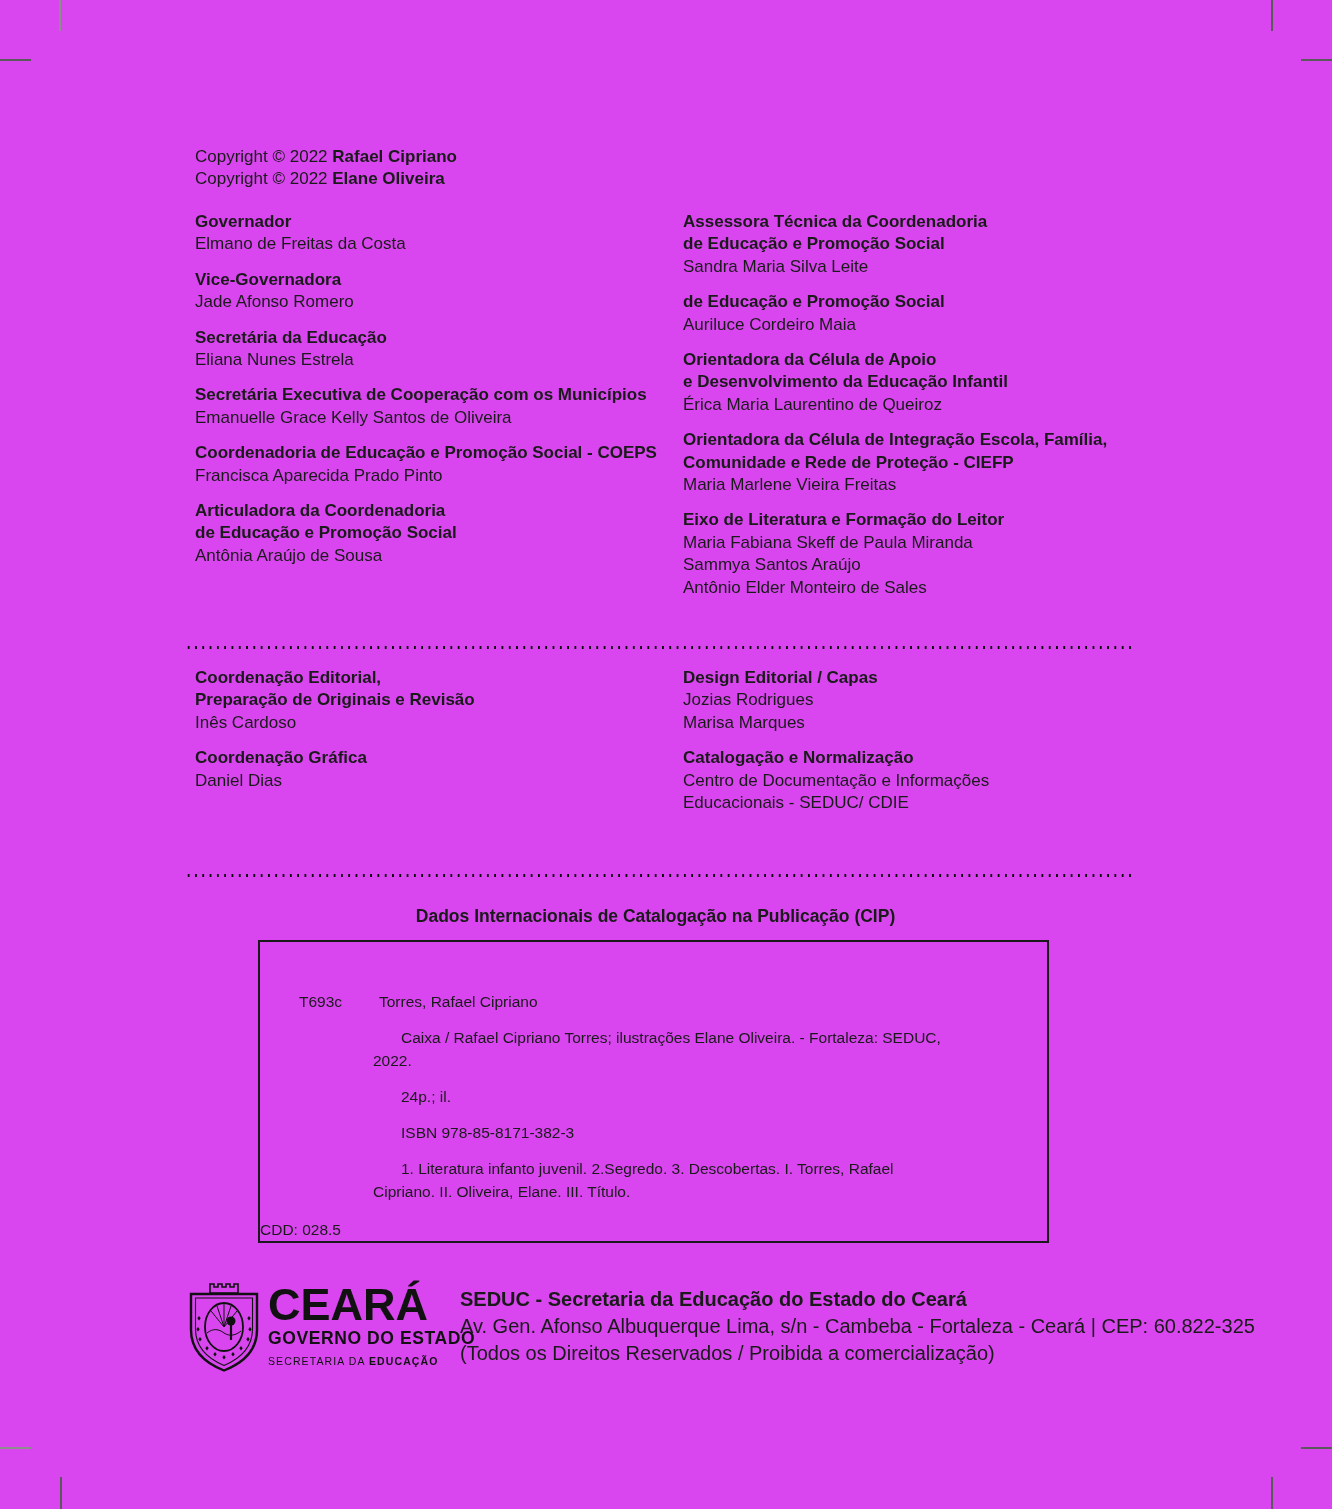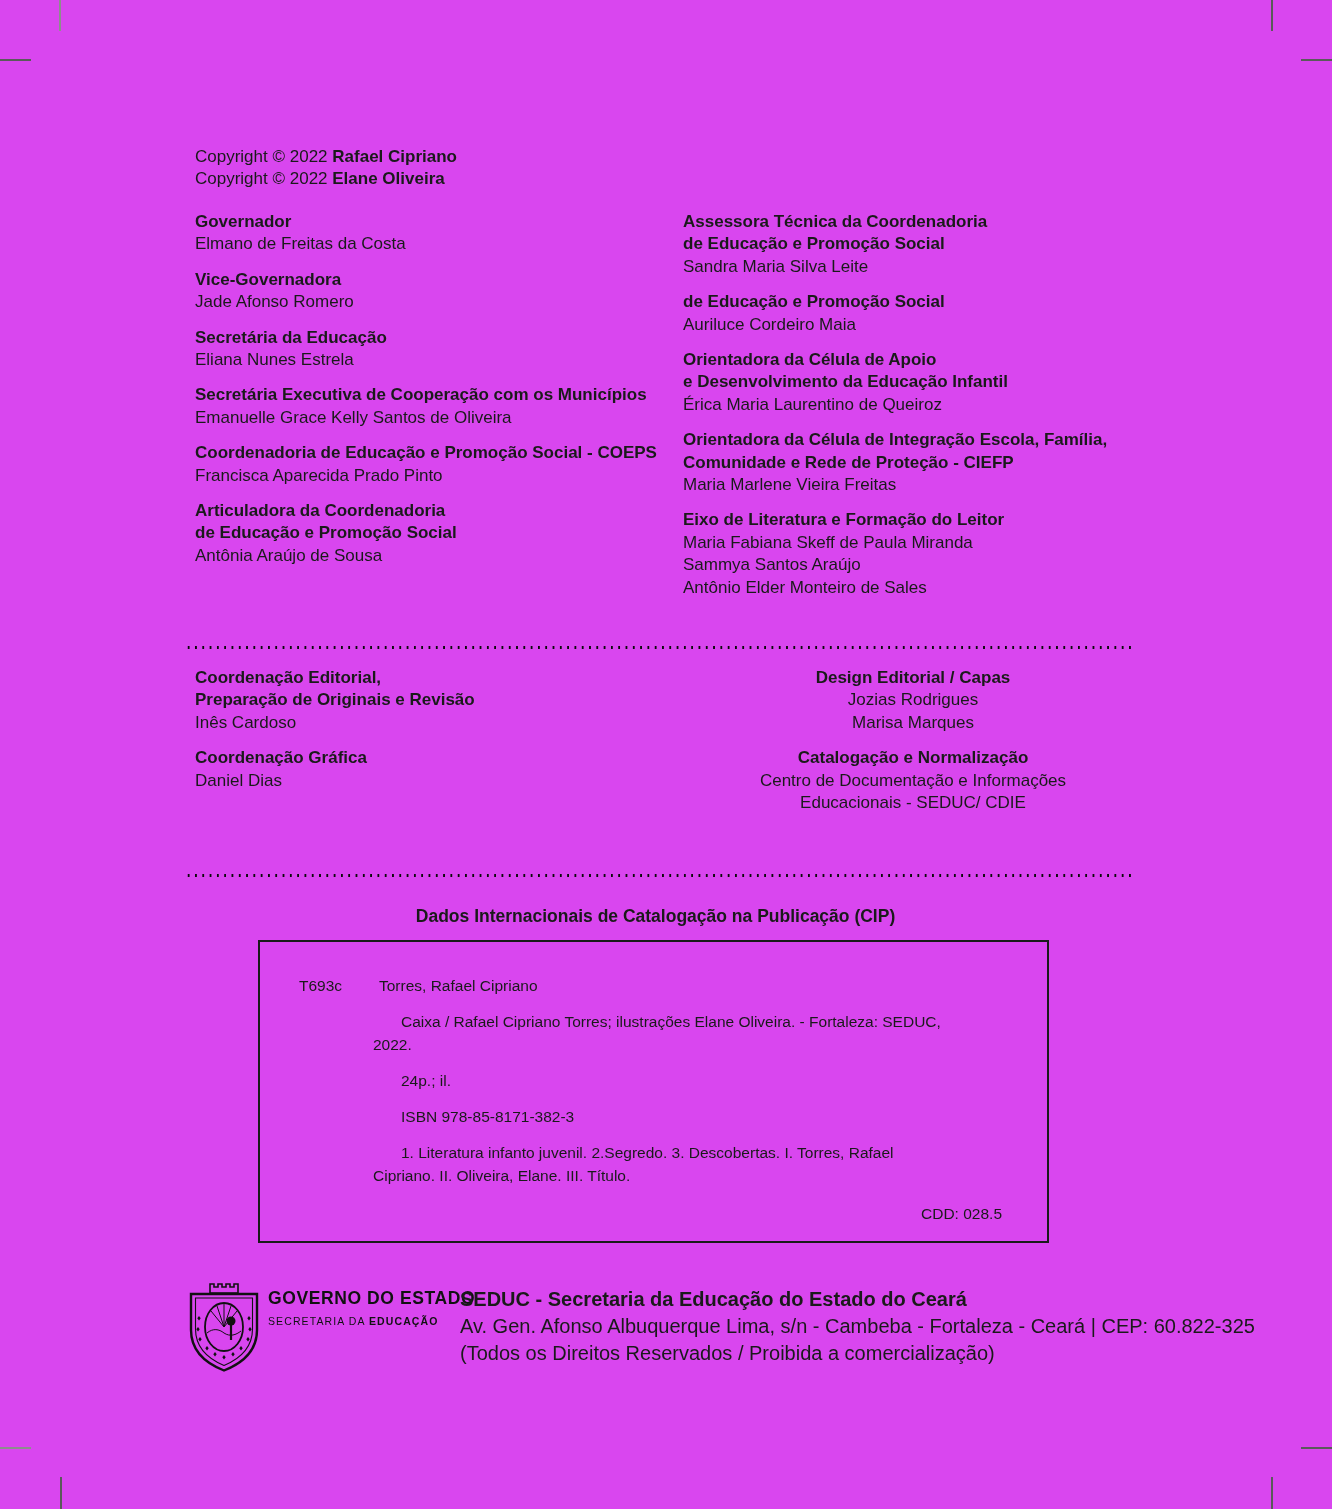--- a/index.html
+++ b/index.html
@@ -14,39 +14,39 @@
   .copyright .line{white-space:nowrap;}
   .copyright b{font-weight:700;}
   
   .col{position:absolute;font-size:17px;line-height:22.4px;}
   .col .entry{margin-bottom:13px;}
   .col .t{font-weight:700;white-space:nowrap;}
   .col .n{font-weight:400;white-space:nowrap;}
   .col-left{left:195px;top:211px;width:480px;}
   .col-right{left:683px;top:211px;width:460px;}
   .col-left2{left:195px;top:667px;width:480px;}
-  .col-right2{left:683px;top:667px;width:460px;text-align:center;}
+  .col-right2{left:683px;top:667px;width:460px;}
   
   .dotted{position:absolute;left:185px;width:946px;height:3px;
     background-image:radial-gradient(circle 1.35px,#0a0a0a 97%,rgba(0,0,0,0) 100%);
     background-size:7.3px 3px;background-repeat:repeat-x;}
   .dotted.d1{top:646px;}
   .dotted.d2{top:874px;}
   
   .cip-heading{position:absolute;left:258px;top:906px;width:795px;text-align:center;
     font-size:17.5px;font-weight:700;white-space:nowrap;}
   .cip-box{position:absolute;left:258px;top:940px;width:791px;height:303px;
     border:2px solid #1a1a1a;box-sizing:border-box;font-size:15.5px;line-height:23px;
-    padding-top:32px;}
+    padding-top:48px;}
   .cip-row{margin-left:39px;white-space:nowrap;}
   .cip-code{display:inline-block;width:80px;}
   .cip-para{margin-left:113px;margin-top:13px;}
   .cip-para .l1{text-indent:28px;white-space:nowrap;}
   .cip-para .l2{white-space:nowrap;}
-  .cip-cdd{margin-top:15px;text-align:right;margin-right:45px;white-space:nowrap;}
+  .cip-cdd{margin-top:15px;text-align:left;margin-right:45px;white-space:nowrap;}
   
   .footer-logo{position:absolute;left:185px;top:1281px;}
   .shield{position:absolute;left:0;top:1px;}
   .logo-text{position:absolute;left:83px;top:4px;width:260px;}
   .logo-title{font-size:45px;font-weight:700;line-height:40px;letter-spacing:0px;color:#111;}
   .logo-sub{font-size:17.5px;font-weight:700;letter-spacing:0.6px;margin-top:3px;color:#111;white-space:nowrap;}
   .logo-sec{font-size:10.5px;letter-spacing:1.1px;margin-top:6px;color:#111;white-space:nowrap;}
   .logo-sec b{font-weight:700;}
   .footer-info{position:absolute;left:460px;top:1286px;font-size:20px;line-height:27px;}
   .footer-info .fl{white-space:nowrap;}
@@ -198,20 +198,21 @@
         <path d="M65,45 l1.7,2.3 -1.7,2.3 -1.7,-2.3 Z"></path>
         <path d="M63,55 l1.7,2.3 -1.7,2.3 -1.7,-2.3 Z"></path>
         <path d="M22,64 l1.7,2.3 -1.7,2.3 -1.7,-2.3 Z"></path>
         <path d="M30,70 l1.7,2.3 -1.7,2.3 -1.7,-2.3 Z"></path>
         <path d="M39,73 l1.7,2.3 -1.7,2.3 -1.7,-2.3 Z"></path>
         <path d="M48,70 l1.7,2.3 -1.7,2.3 -1.7,-2.3 Z"></path>
         <path d="M56,64 l1.7,2.3 -1.7,2.3 -1.7,-2.3 Z"></path>
       </g>
     </svg>
     <div class="logo-text">
+      <div class="logo-title">CEARÁ</div>
       <div class="logo-sub">GOVERNO DO ESTADO</div>
       <div class="logo-sec"><span>SECRETARIA DA </span><b>EDUCAÇÃO</b></div>
     </div>
   </div>
 
   <div class="footer-info">
     <div class="fl b">SEDUC - Secretaria da Educação do Estado do Ceará</div>
     <div class="fl">Av. Gen. Afonso Albuquerque Lima, s/n - Cambeba - Fortaleza - Ceará | CEP: 60.822-325</div>
     <div class="fl">(Todos os Direitos Reservados / Proibida a comercialização)</div>
   </div>

